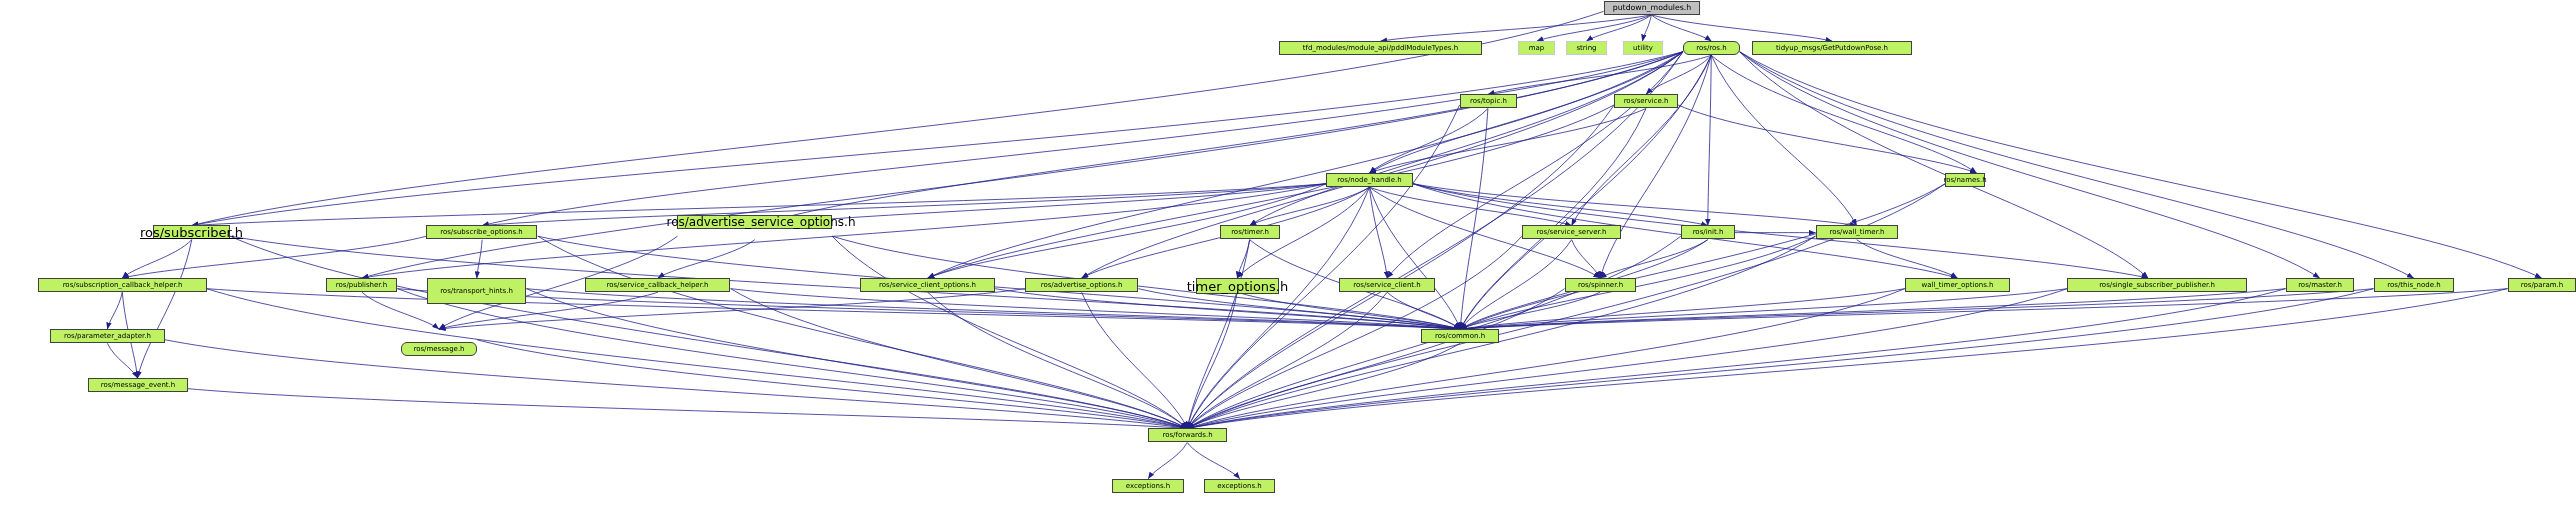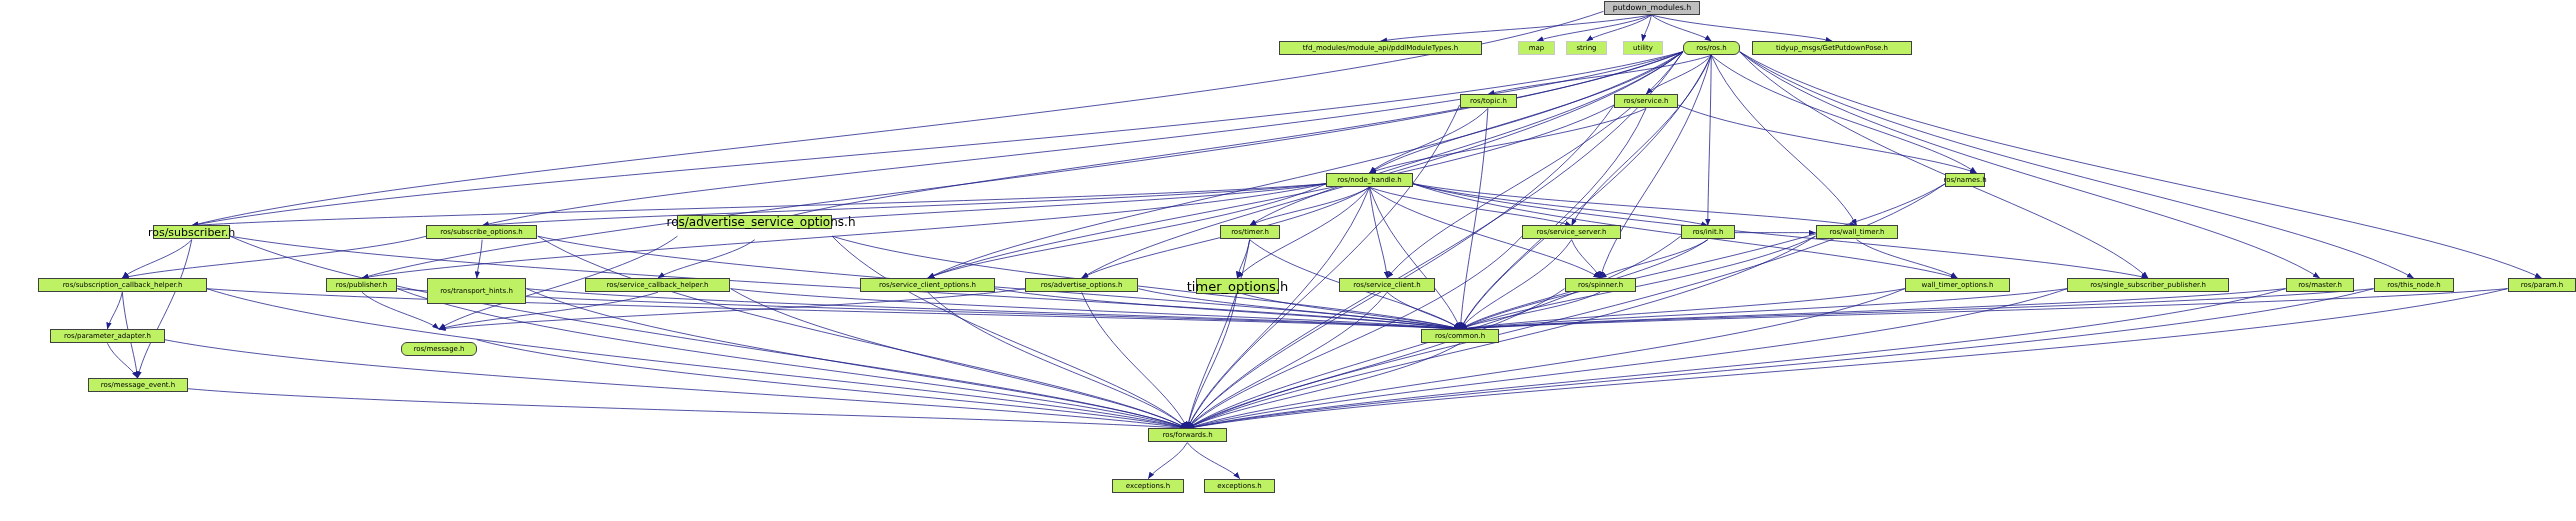--- a/index.html
+++ b/index.html
@@ -171,21 +171,21 @@
       </div>
       <div class="node" style="left: 1608px; top: 94px; width: 64px; height: 14px; font-size: 7px;">
         <span>ros/service.h</span>
       </div>
       <div class="node" style="left: 1320px; top: 173px; width: 87px; height: 14px; font-size: 7px;">
         <span>ros/node_handle.h</span>
       </div>
       <div class="node" style="left: 1939px; top: 173px; width: 40px; height: 14px; font-size: 7px;">
         <span>ros/names.h</span>
       </div>
-      <div class="node" style="left: 147px; top: 225px; width: 77px; height: 14px; font-size: 11px;">
+      <div class="node" style="left: 147px; top: 225px; width: 77px; height: 14px; font-size: 13px; text-decoration: underline;">
         <span>ros/subscriber.h</span>
       </div>
       <div class="node" style="left: 420px; top: 225px; width: 111px; height: 14px; font-size: 7px;">
         <span>ros/subscribe_options.h</span>
       </div>
       <div class="node" style="left: 671px; top: 215px; width: 155px; height: 14px; font-size: 12px; padding-left: 13px;">
         <span>ros/advertise_service_options.h</span>
       </div>
       <div class="node" style="left: 1214px; top: 225px; width: 60px; height: 14px; font-size: 7px;">
         <span>ros/timer.h</span>
@@ -222,21 +222,21 @@
       </div>
       <div class="node" style="left: 1333px; top: 278px; width: 96px; height: 14px; font-size: 7px;">
         <span>ros/service_client.h</span>
       </div>
       <div class="node" style="left: 1559px; top: 278px; width: 71px; height: 14px; font-size: 7px;">
         <span>ros/spinner.h</span>
       </div>
       <div class="node" style="left: 1899px; top: 278px; width: 105px; height: 14px; font-size: 7px;">
         <span>wall_timer_options.h</span>
       </div>
-      <div class="node" style="left: 2061px; top: 278px; width: 162px; height: 14px; font-size: 7px;">
+      <div class="node" style="left: 2061px; top: 278px; width: 180px; height: 14px; font-size: 7px;">
         <span>ros/single_subscriber_publisher.h</span>
       </div>
       <div class="node" style="left: 2280px; top: 278px; width: 68px; height: 14px; font-size: 7px;">
         <span>ros/master.h</span>
       </div>
       <div class="node" style="left: 2368px; top: 278px; width: 80px; height: 14px; font-size: 7px;">
         <span>ros/this_node.h</span>
       </div>
       <div class="node" style="left: 2502px; top: 278px; width: 68px; height: 14px; font-size: 7px;">
         <span>ros/param.h</span>

